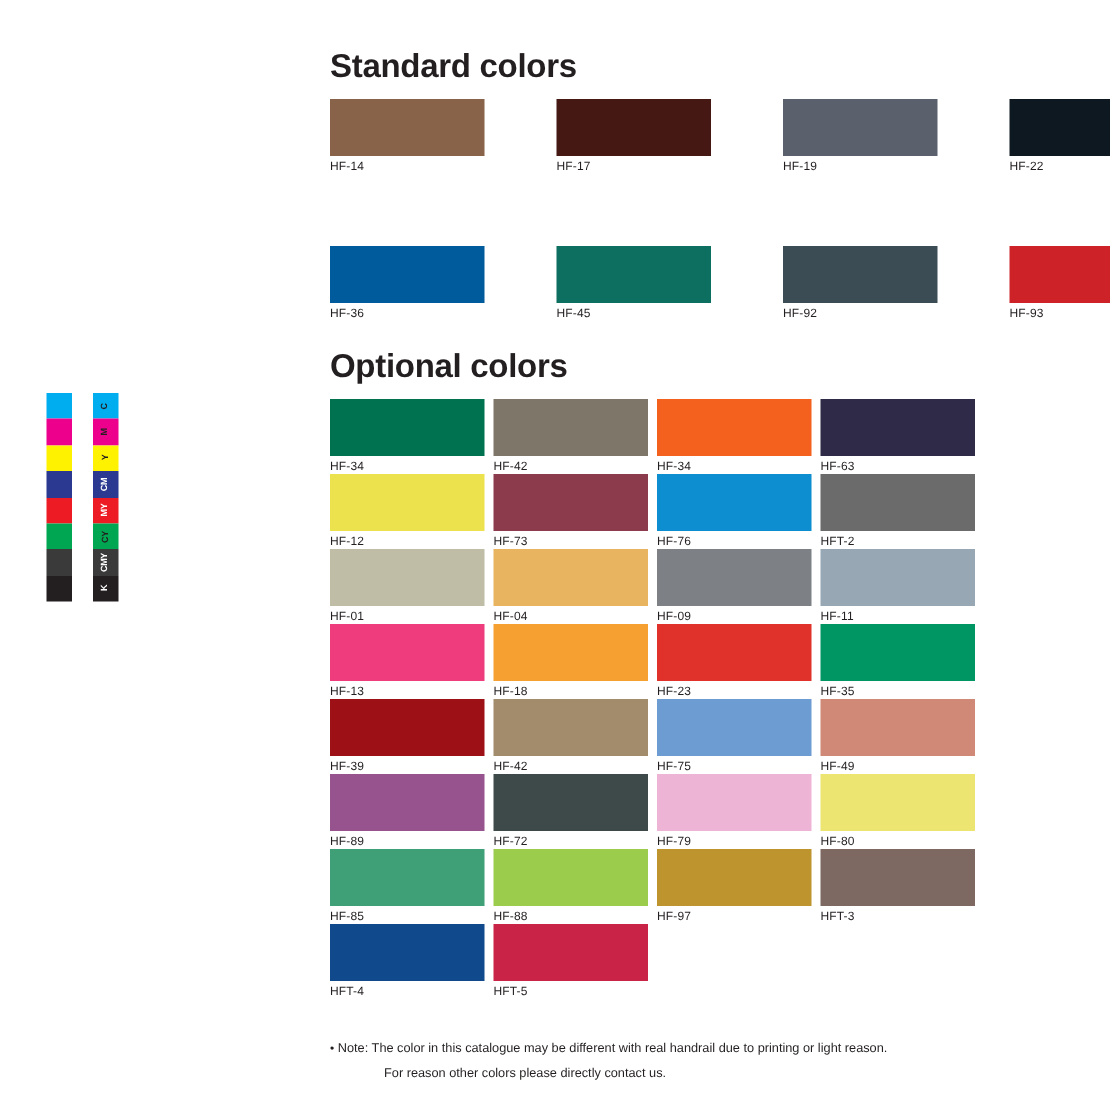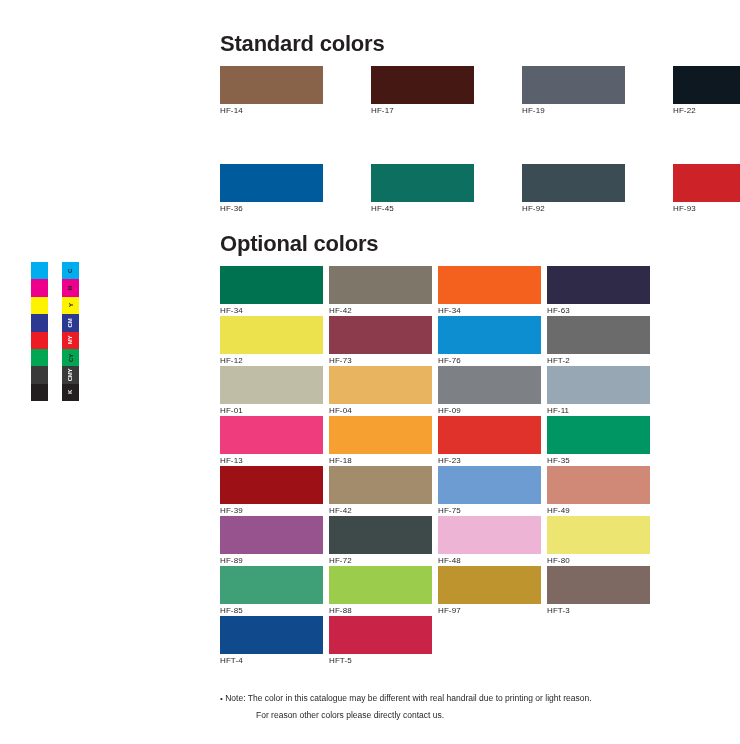--- a/index.html
+++ b/index.html
@@ -287,21 +287,21 @@
     <div class="swatch-cell">
       <span class="swatch-chip" title="#96538e" style="background: rgb(150, 83, 142);"></span>
       <span class="swatch-label">HF-89</span>
     </div>
     <div class="swatch-cell">
       <span class="swatch-chip" title="#3e4a4a" style="background: rgb(62, 74, 74);"></span>
       <span class="swatch-label">HF-72</span>
     </div>
     <div class="swatch-cell">
       <span class="swatch-chip" title="#edb4d6" style="background: rgb(237, 180, 214);"></span>
-      <span class="swatch-label">HF-48</span>
+      <span class="swatch-label">HF-79</span>
     </div>
     <div class="swatch-cell">
       <span class="swatch-chip" title="#ece571" style="background: rgb(236, 229, 113);"></span>
       <span class="swatch-label">HF-80</span>
     </div>
     <div class="swatch-cell">
       <span class="swatch-chip" title="#3fa077" style="background: rgb(63, 160, 119);"></span>
       <span class="swatch-label">HF-85</span>
     </div>
     <div class="swatch-cell">

